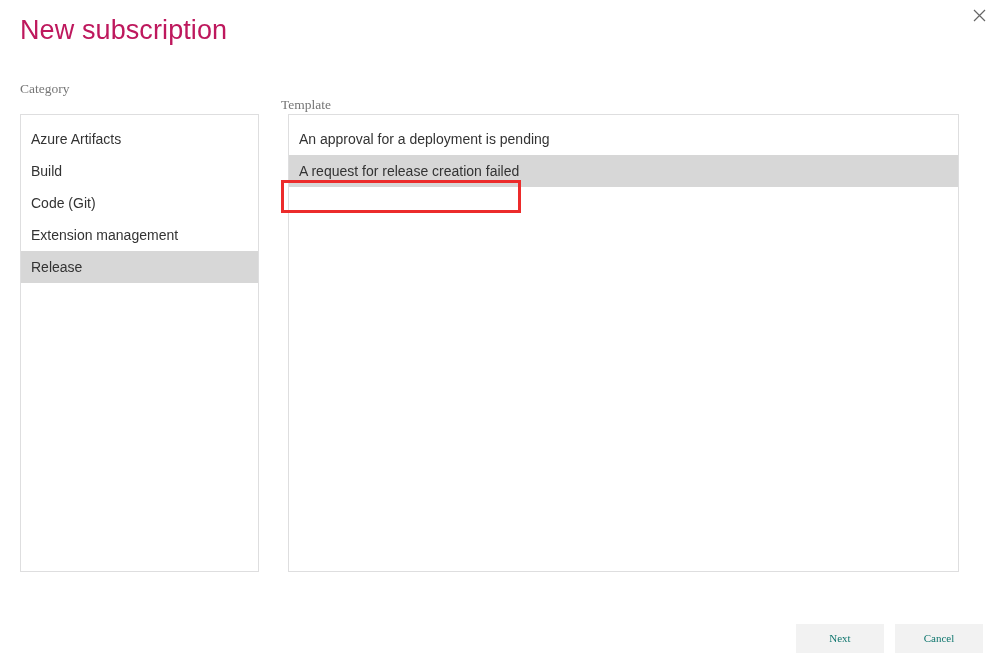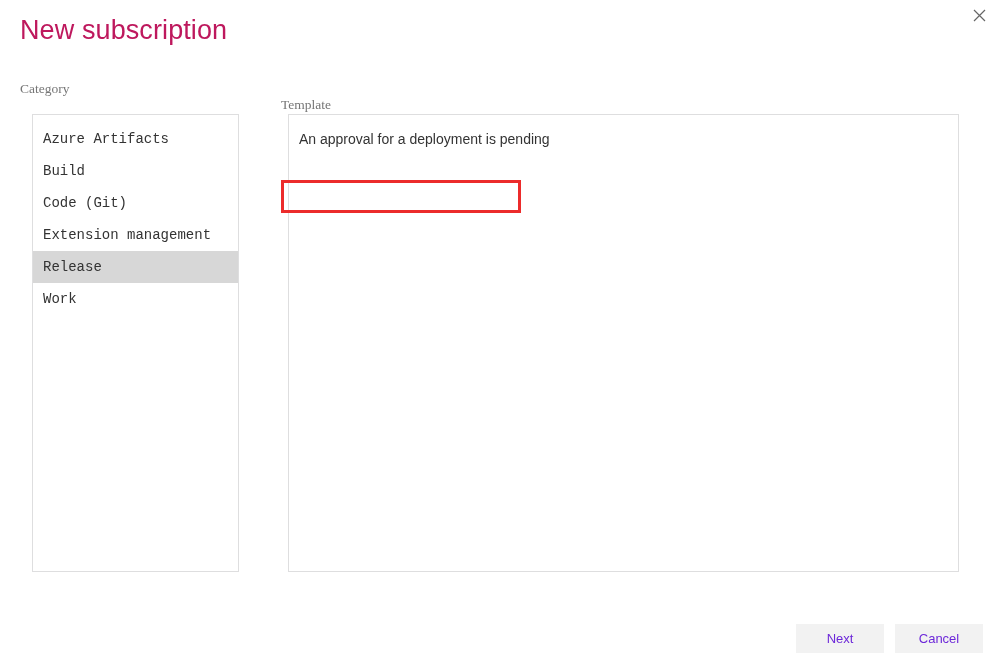--- a/index.html
+++ b/index.html
@@ -59,25 +59,24 @@
 
   
   .listbox {
     position: absolute;
     background: #ffffff;
     border: 1px solid #dededf;
     box-sizing: border-box;
     overflow: hidden;
   }
   .listbox-category {
-    left: 32px;
+    left: 20px;
     top: 114px;
-    width: 207px;
+    width: 239px;
     height: 458px;
-    font-family: Liberation Mono, monospace;
   }
   .listbox-template {
     left: 288px;
     top: 114px;
     width: 671px;
     height: 458px;
   }
 
   .list-inner {
     padding-top: 8px;
@@ -121,23 +120,23 @@
     height: 30px;
     display: flex;
     justify-content: flex-end;
     gap: 11px;
   }
   .dialog-button {
     width: 88px;
     height: 29px;
     background: #f2f2f2;
     border: none;
-    font-family: Liberation Sans, sans-serif;
-    font-size: 13px;
-    color: #6d28d9;
+    font-family: Liberation Serif, serif;
+    font-size: 11px;
+    color: #0f766e;
     cursor: pointer;
     padding: 0;
     line-height: 29px;
     text-align: center;
   }
 </style>
 </head>
 <body>
 
 <div class="dialog-title">New subscription</div>
@@ -154,27 +153,27 @@
 
 <div class="field-label label-template">Template</div>
 
 <div class="listbox listbox-category">
   <div class="list-inner" id="category-list">
       <div class="list-item"><span>Azure Artifacts</span></div>
       <div class="list-item"><span>Build</span></div>
       <div class="list-item"><span>Code (Git)</span></div>
       <div class="list-item"><span>Extension management</span></div>
       <div class="list-item selected"><span>Release</span></div>
-      <div class="list-item"><span>Work</span></div>
     </div>
 </div>
 
 <div class="listbox listbox-template">
   <div class="list-inner" id="template-list">
       <div class="list-item"><span>An approval for a deployment is pending</span></div>
+      <div class="list-item selected"><span>A request for release creation failed</span></div>
     </div>
 </div>
 
 <div class="annotation-box" style="border-color: rgb(236, 43, 43);"></div>
 
 <div class="footer-buttons">
   <button class="dialog-button">Next</button>
   <button class="dialog-button">Cancel</button>
 </div>
 

